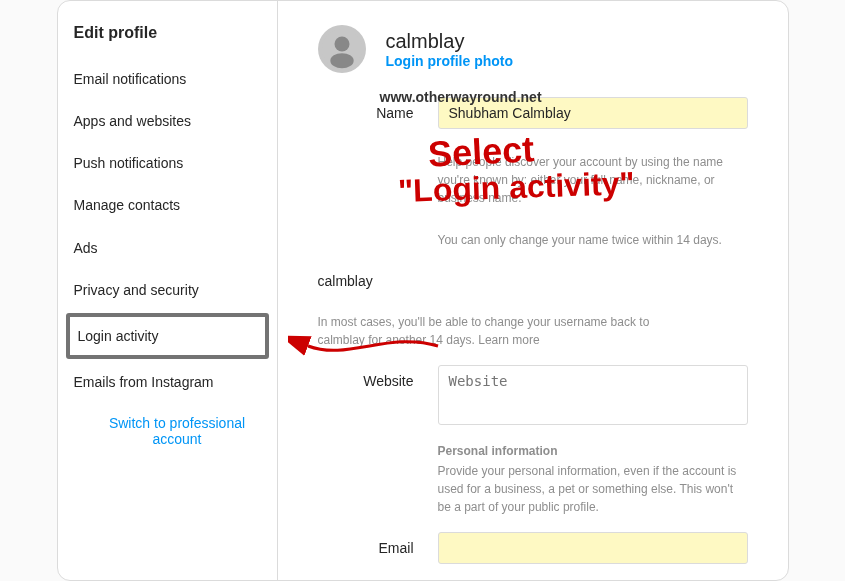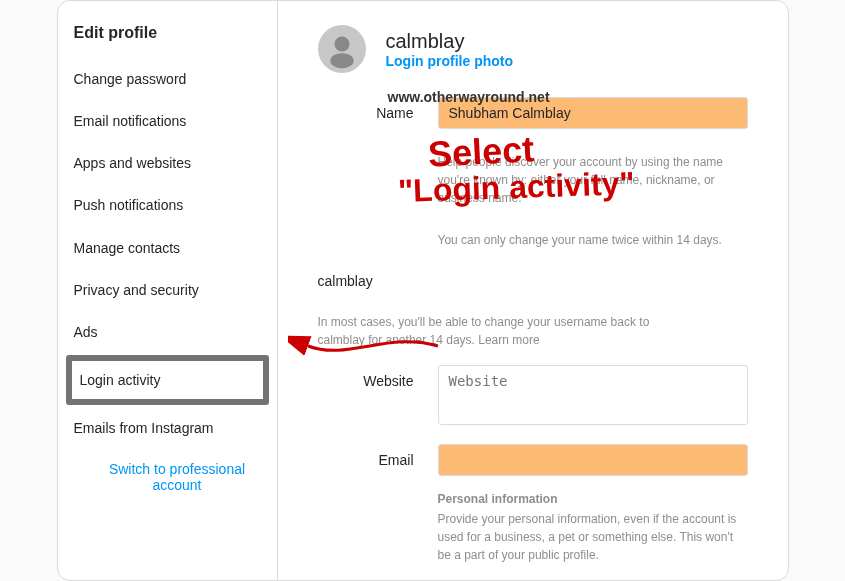--- a/index.html
+++ b/index.html
@@ -30,21 +30,21 @@
       padding-top: 8px;
     }
     .sidebar-item {
       padding: 12px 16px;
       cursor: pointer;
       color: #262626;
       font-size: 14px;
       line-height: 1.3;
     }
     .sidebar-item.active {
-      border: 6px solid #737373;
+      border: 4px solid #737373;
       border-radius: 3px;
       margin: 2px 8px;
       padding: 10px 8px;
     }
     .sidebar-item.header {
       font-weight: 600;
       font-size: 16px;
       padding: 14px 16px;
       cursor: default;
     }
@@ -113,21 +113,21 @@
       flex: 1;
     }
     .form-input {
       width: 100%;
       max-width: 355px;
       border: 1px solid #dbdbdb;
       border-radius: 3px;
       padding: 7px 10px;
       font-size: 14px;
       color: #262626;
-      background: #fdba74;
+      background: #fef9c3;
       outline: none;
     }
     .form-hint {
       font-size: 12px;
       color: #8e8e8e;
       margin-top: 24px;
       max-width: 355px;
       line-height: 1.5;
     }
     .username-field {
@@ -172,27 +172,26 @@
       z-index: 10;
     }
   </style>
 </head>
 <body>
 
 <div class="container">
 
   <div class="sidebar">
     <div class="sidebar-item header">Edit profile</div>
-    <div class="sidebar-item">Change password</div>
     <div class="sidebar-item">Email notifications</div>
     <div class="sidebar-item">Apps and websites</div>
     <div class="sidebar-item">Push notifications</div>
     <div class="sidebar-item">Manage contacts</div>
+    <div class="sidebar-item">Ads</div>
     <div class="sidebar-item">Privacy and security</div>
-    <div class="sidebar-item">Ads</div>
     <div class="sidebar-item active">Login activity</div>
     <div class="sidebar-item">Emails from Instagram</div>
     <div class="sidebar-link">Switch to professional
 account</div>
   </div>
 
   <div class="main-wrapper">
     <div class="main-content">
 
       <div class="profile-header">
@@ -226,44 +225,44 @@
       </div>
 
       <div class="form-row">
         <div class="form-label">Website</div>
         <div class="form-field">
           <textarea class="website-textarea" placeholder="Website" style=""></textarea>
         </div>
       </div>
 
       <div class="form-row">
-        <div class="form-label">Email</div>
-        <div class="form-field">
-          <input class="form-input" type="text" style="">
-        </div>
-      </div>
-
-      <div class="form-row">
         <div class="form-label"></div>
         <div class="form-field">
           <div class="personal-info-title">Personal information</div>
           <div class="personal-info-desc">Provide your personal information, even if the account is used for a business, a pet or something else. This won't be a part of your public profile.</div>
         </div>
       </div>
 
       <div class="form-row">
+        <div class="form-label">Email</div>
         <div class="form-field">
           <input class="form-input" type="text" style="">
         </div>
       </div>
+
+      <div class="form-row">
+        <div class="form-field">
+          <input class="form-input" type="text" style="">
+        </div>
+      </div>
     </div>
 
     <div class="annotation-container">
 
-      <div style="position:absolute; top:88px; left:110px; color:#333; font-size:14px; font-weight:bold; font-family:Arial,sans-serif;">www.otherwayround.net</div>
+      <div style="position:absolute; top:88px; left:102px; color:#333; font-size:14px; font-weight:bold; font-family:Arial,sans-serif;">www.otherwayround.net</div>
 
       <div style="position:absolute; top:130px; left:150px; color:#cc0000; font-family:'Comic Sans MS',cursive,sans-serif; font-size:36px; font-weight:bold; transform:rotate(-3deg);">Select</div>
 
       <div style="position:absolute; top:168px; left:120px; color:#cc0000; font-family:'Comic Sans MS',cursive,sans-serif; font-size:32px; font-weight:bold; transform:rotate(-2deg);">"Login activity"</div>
 
       <svg style="position:absolute; top:320px; left:10px;" width="160" height="50" viewBox="0 0 160 50">
         <defs>
           <marker id="arrowhead" markerWidth="10" markerHeight="7" refX="0" refY="3.5" orient="auto">
             <polygon points="0 0, 10 3.5, 0 7" fill="#cc0000"></polygon>
           </marker>

